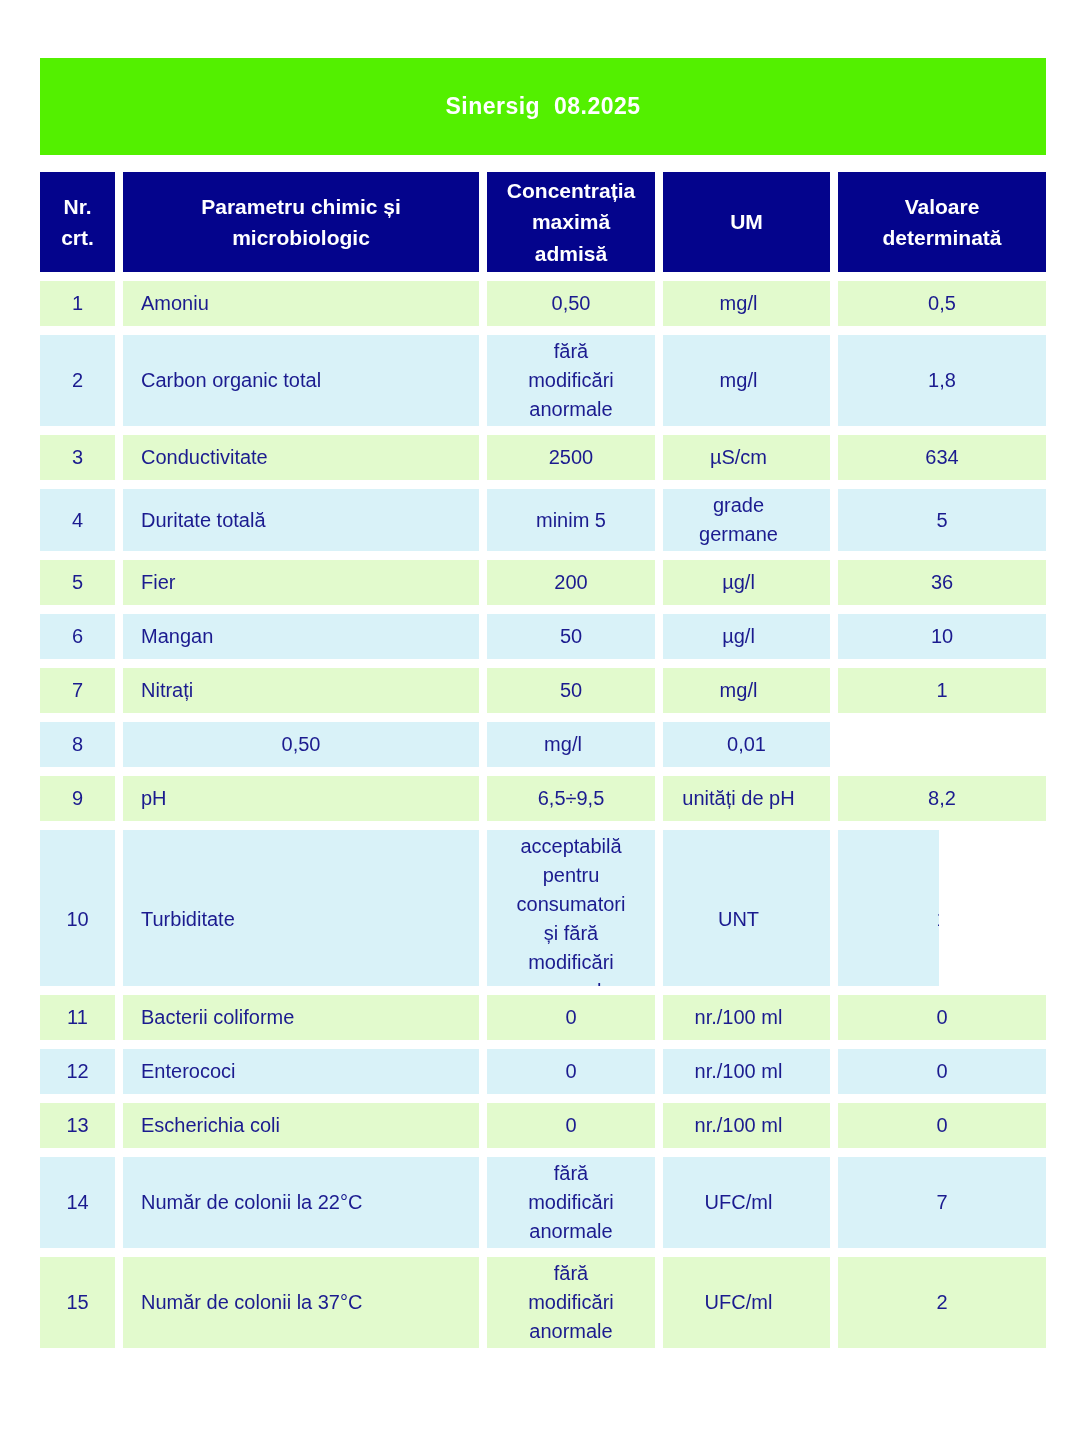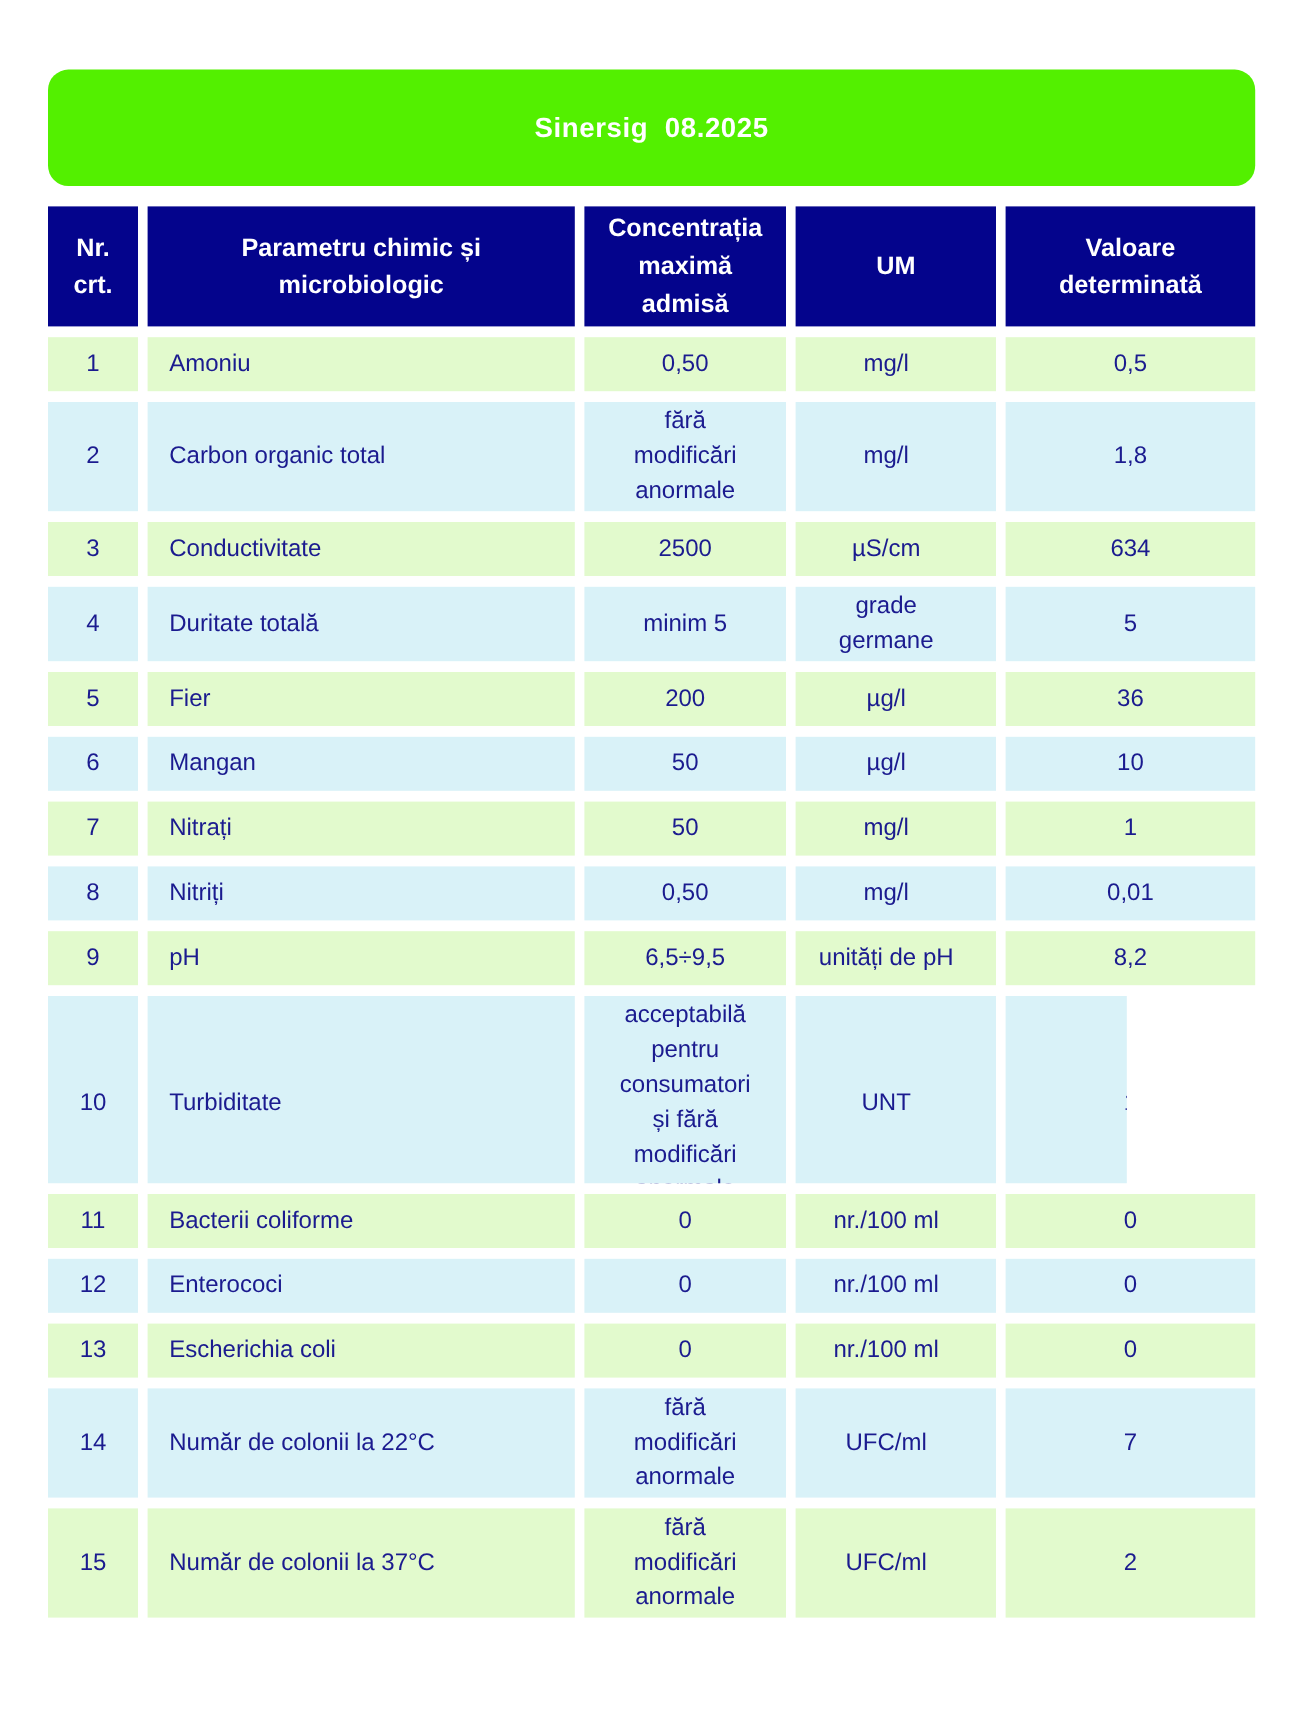--- a/index.html
+++ b/index.html
@@ -16,21 +16,20 @@
     padding: 58px 40px 0 40px;
   }
   .banner {
     width: 1006px;
     height: 97px;
     background: #53F000;
     display: flex;
     align-items: center;
     justify-content: center;
     margin-bottom: 17px;
-    border-radius: 17px;
   }
   .banner-title {
     color: #ffffff;
     font-size: 23px;
     font-weight: bold;
     letter-spacing: 0.5px;
     white-space: pre;
   }
   .table {
     width: 899px;
@@ -158,21 +157,20 @@
         </div>
         <div class="table-row row-green">
           <div class="cell cell-nr">7</div>
           <div class="cell cell-param">Nitrați</div>
           <div class="cell cell-cma">50</div>
           <div class="cell cell-um">mg/l</div>
           <div class="cell cell-valoare">1</div>
         </div>
         <div class="table-row row-blue">
           <div class="cell cell-nr">8</div>
-          <div class="cell cell-param">Nitriți</div>
           <div class="cell cell-cma">0,50</div>
           <div class="cell cell-um">mg/l</div>
           <div class="cell cell-valoare">0,01</div>
         </div>
         <div class="table-row row-green">
           <div class="cell cell-nr">9</div>
           <div class="cell cell-param">pH</div>
           <div class="cell cell-cma">6,5÷9,5</div>
           <div class="cell cell-um">unități de pH</div>
           <div class="cell cell-valoare">8,2</div>

